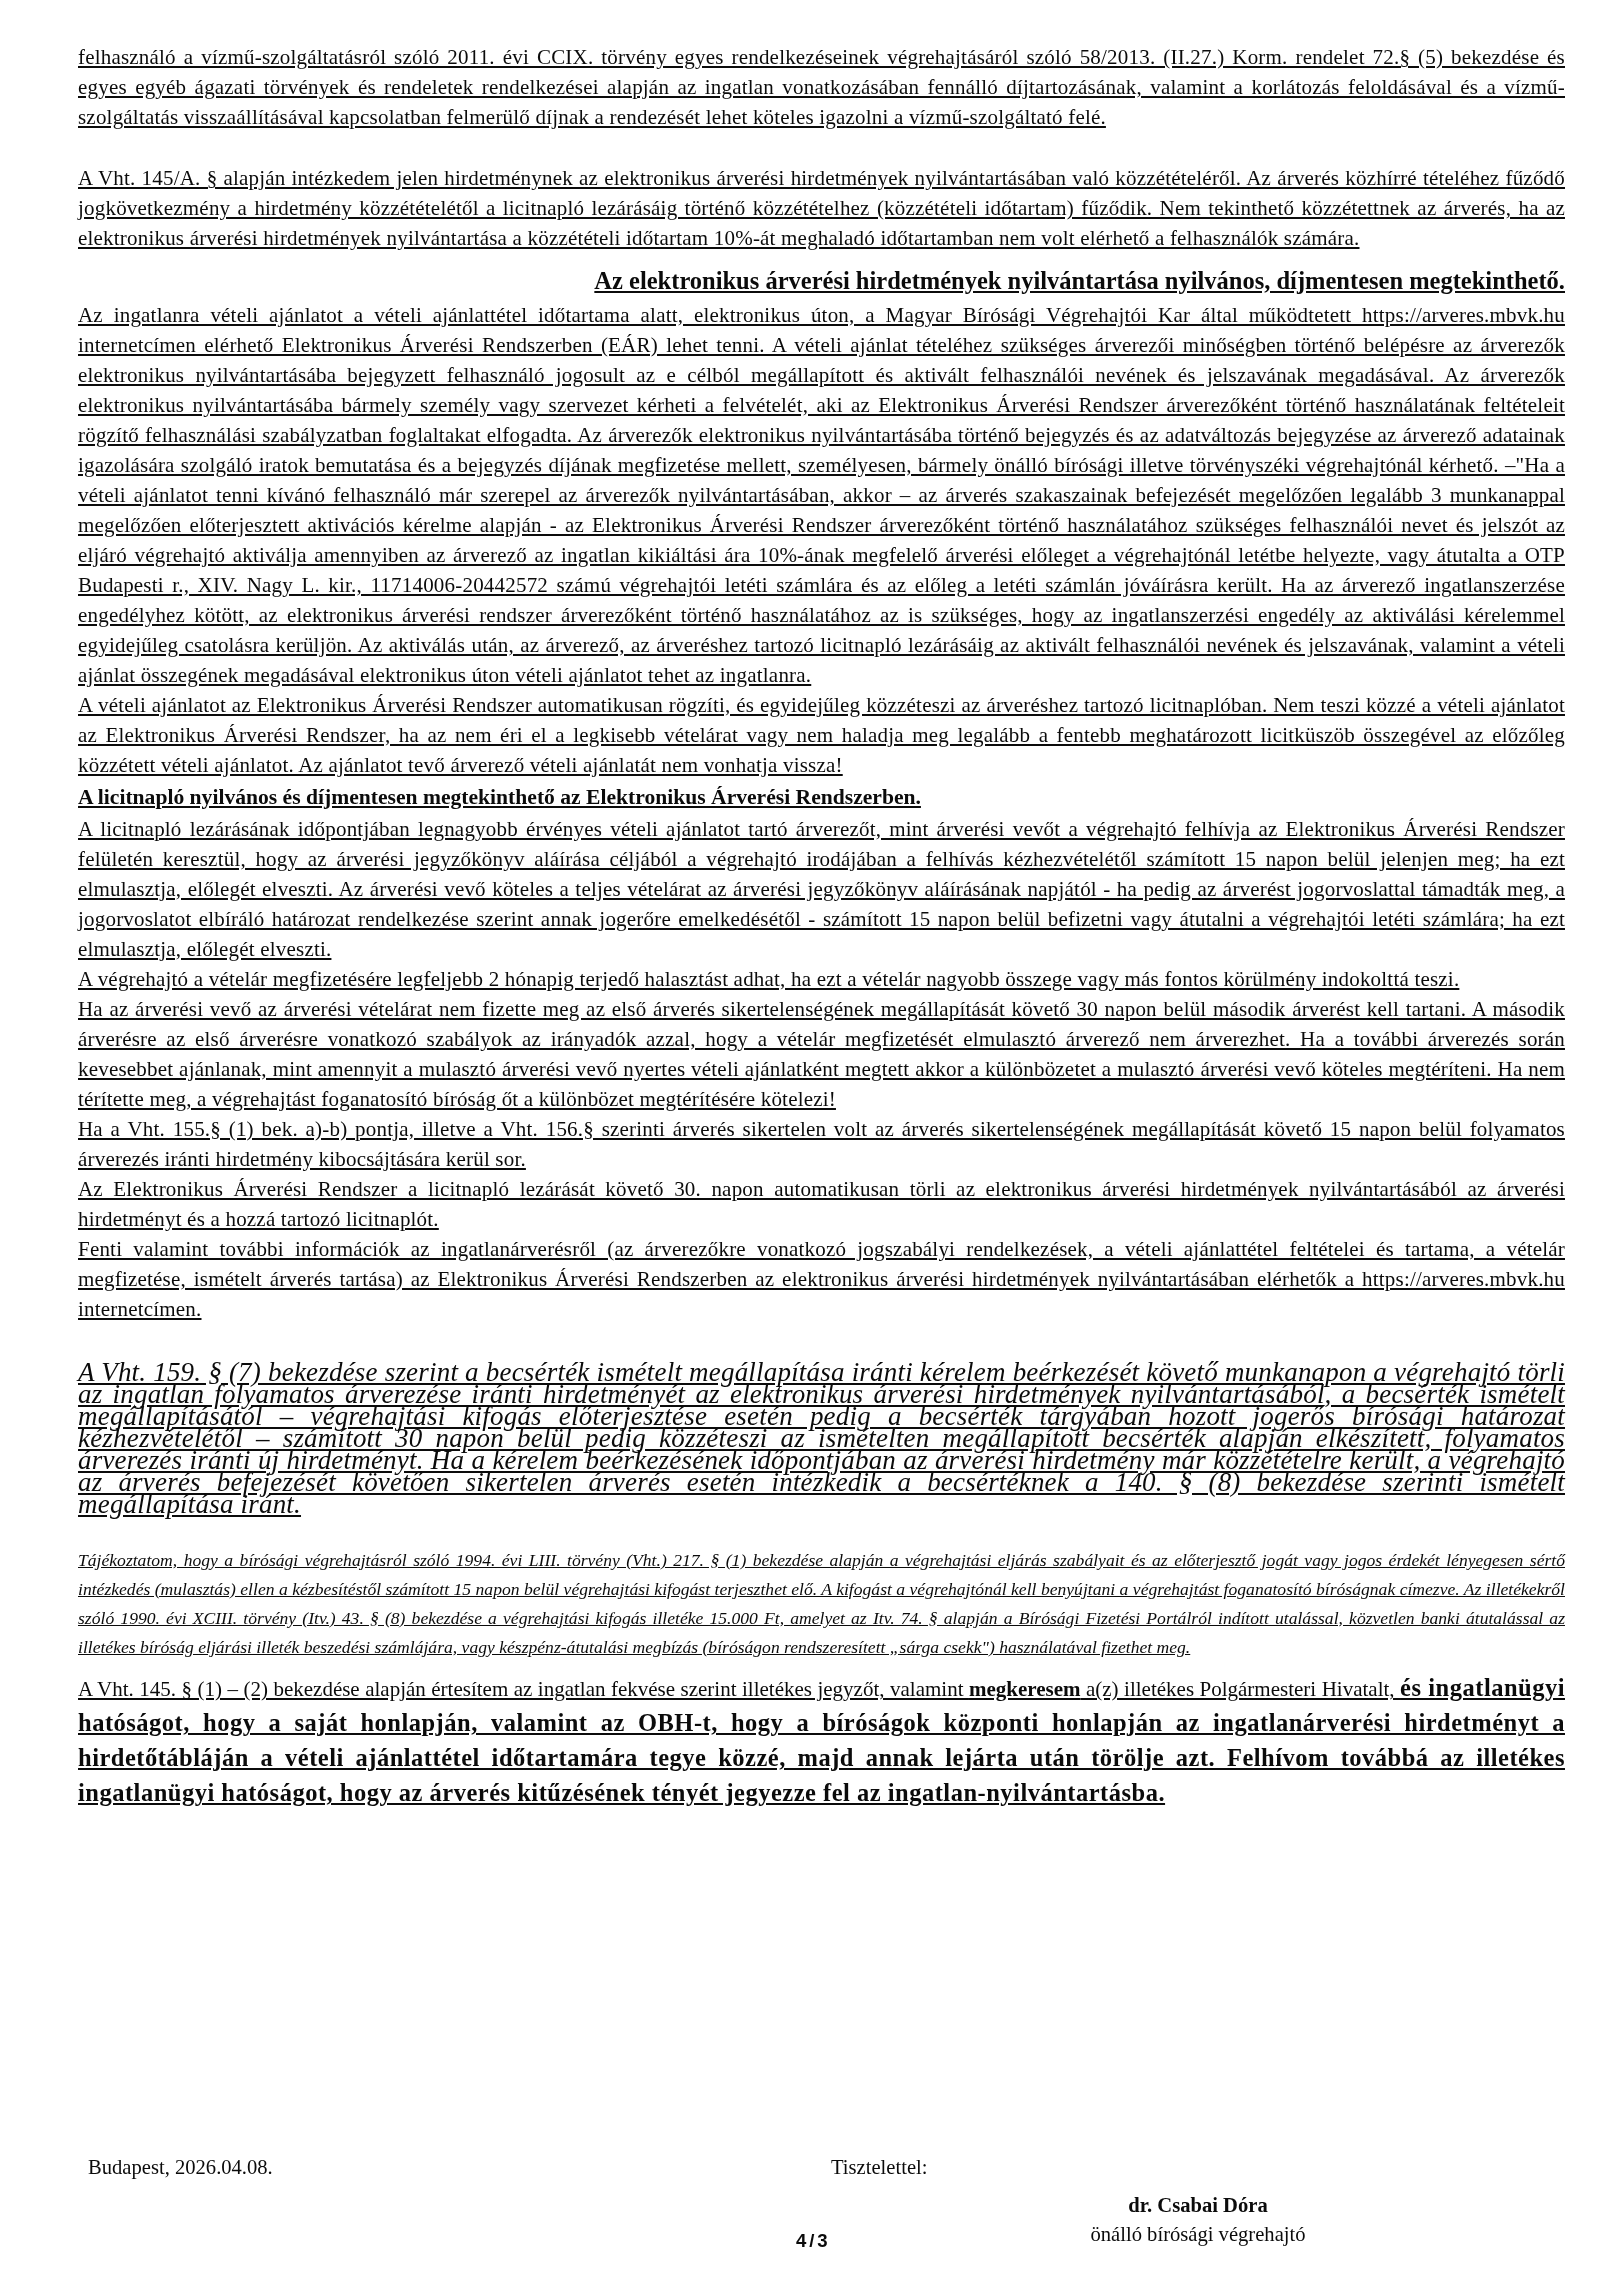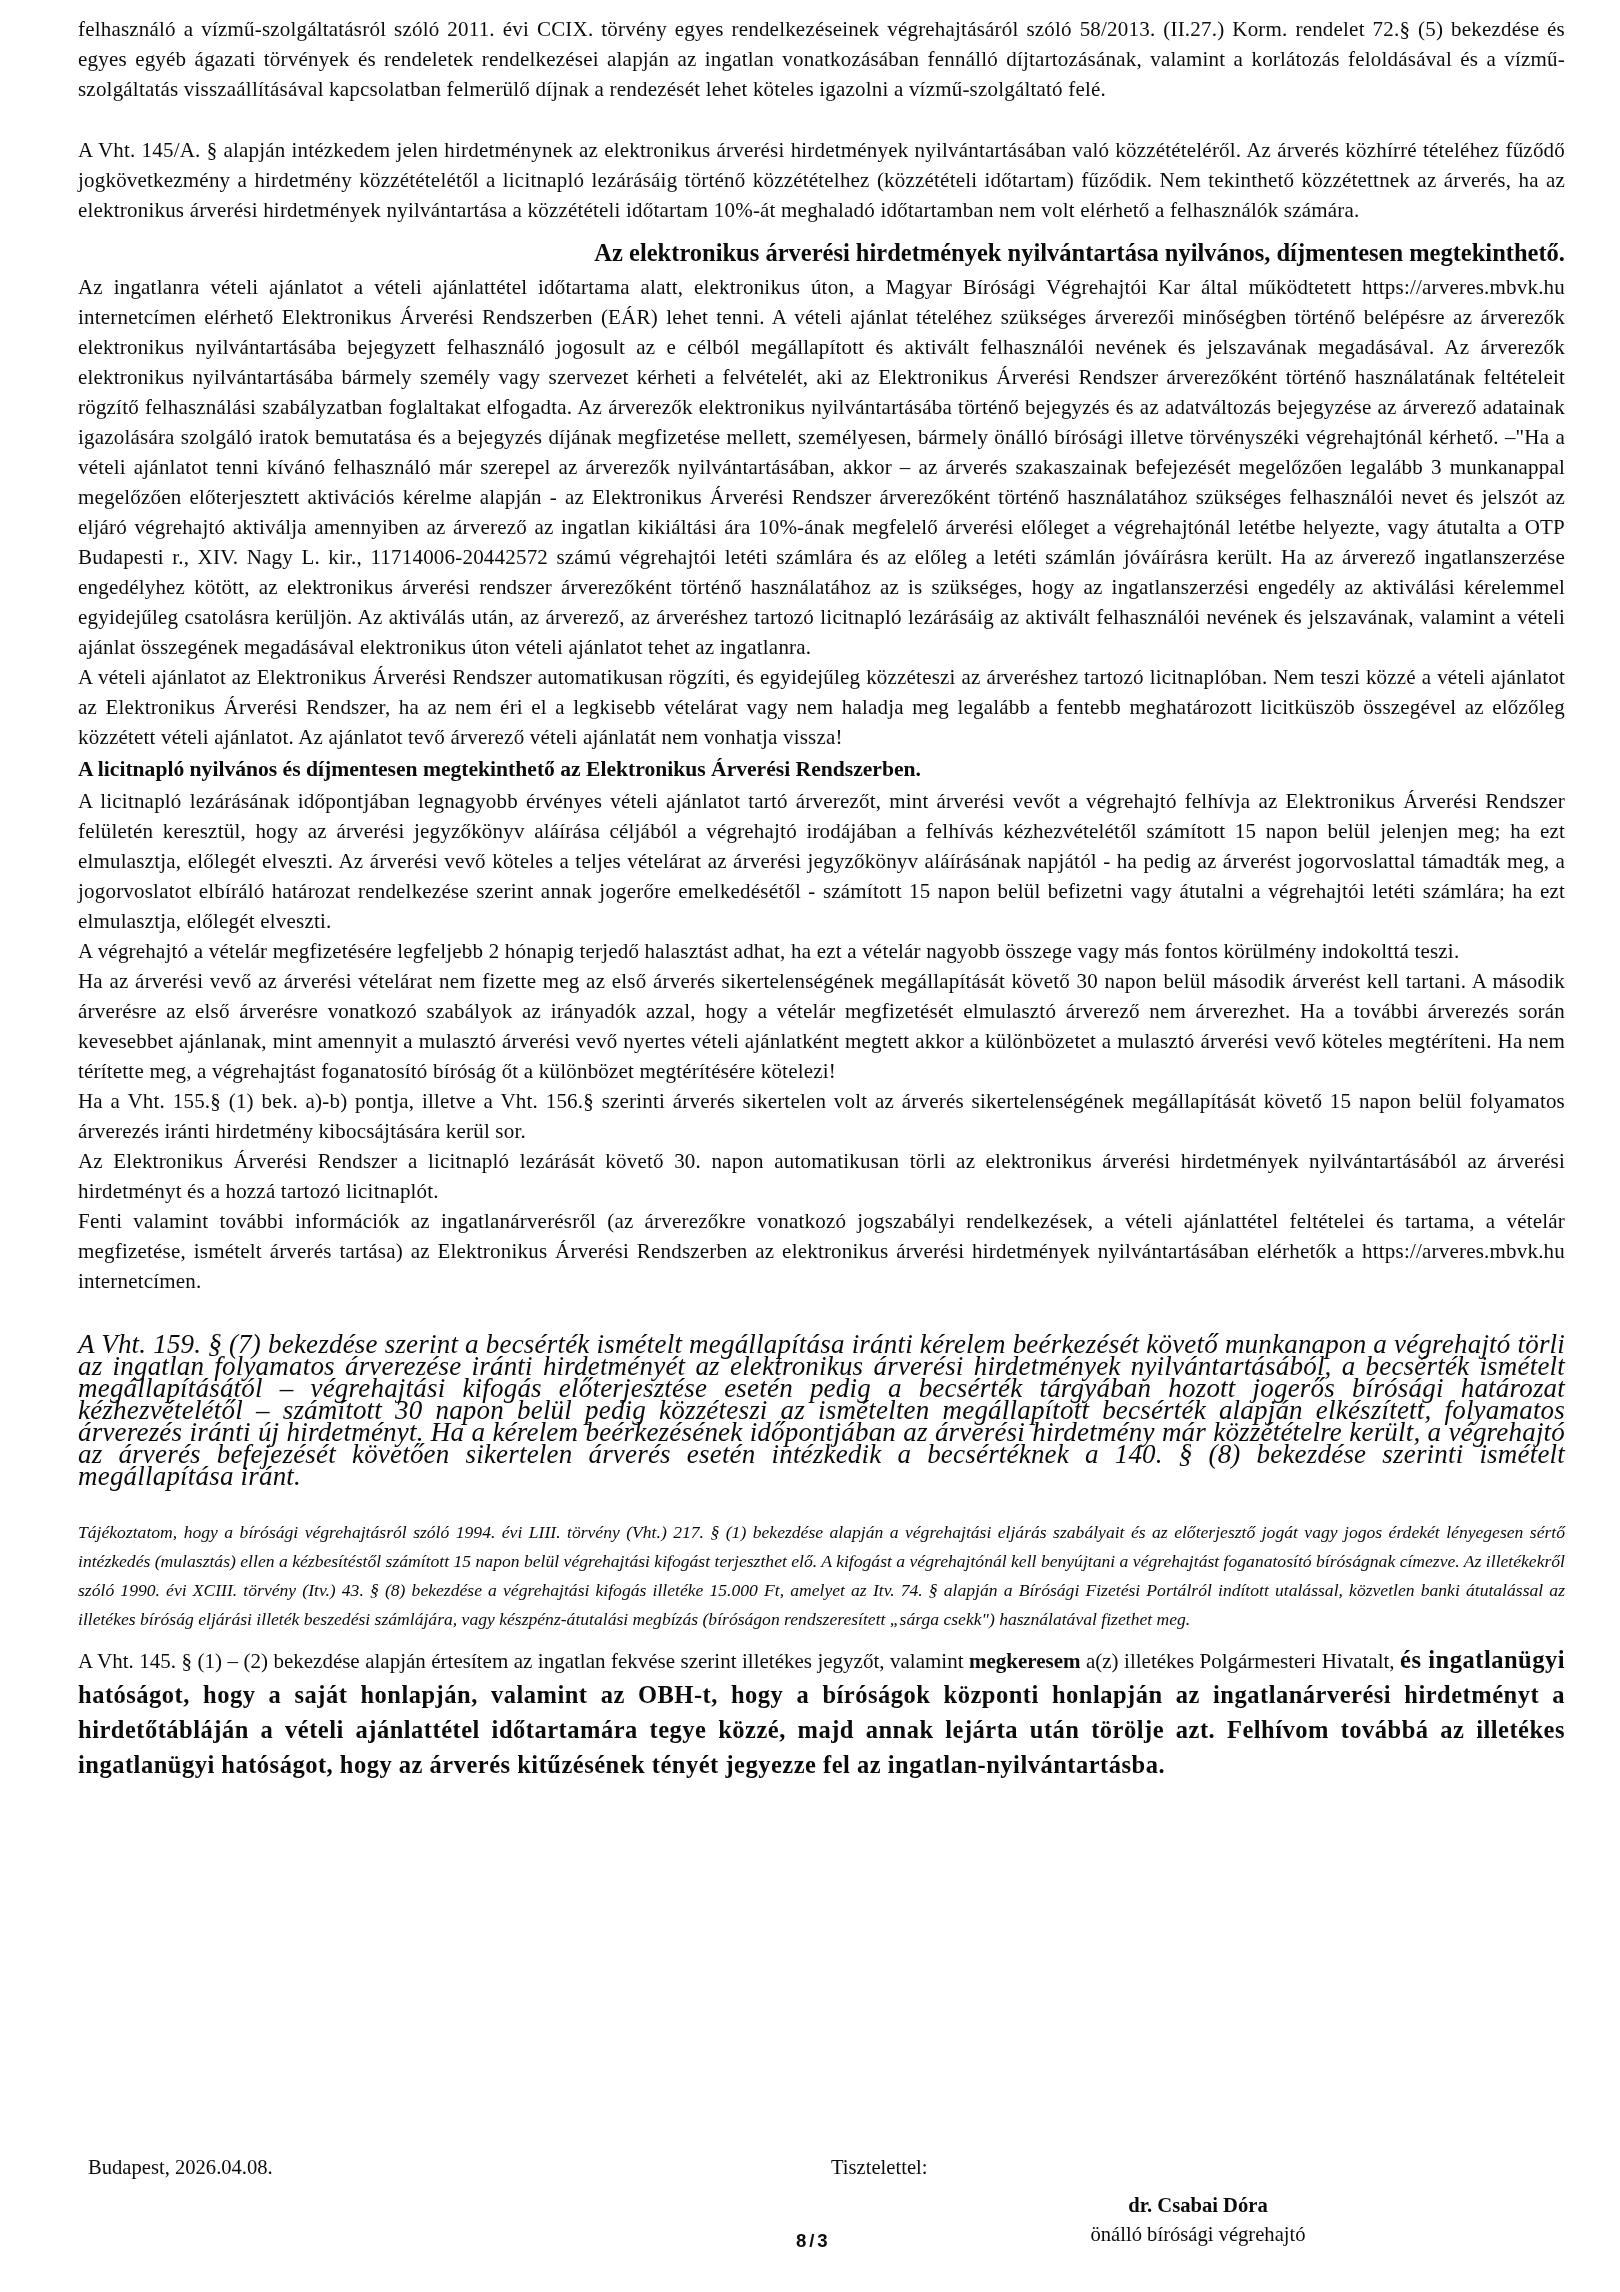--- a/index.html
+++ b/index.html
@@ -9,22 +9,23 @@
     width:1620px;
     height:2293px;
     background:#ffffff;
     color:#0b0b0b;
     font-family:"Liberation Serif", serif;
     overflow:hidden;
   }
   .content {
     position:absolute;
     left:78px;
-    top:14px;
+    top:42px;
     width:1487px;
+    text-decoration:underline;
   }
   p.body {
     font-size:21px;
     line-height:30px;
     letter-spacing:0.2px;
     text-align:justify;
   }
   .gap-top { margin-top:31px; }
   .h1 {
     margin-top:11.8px;
@@ -143,15 +144,15 @@
 
   <div class="footer-date">Budapest, 2026.04.08.</div>
 
   <div class="footer-salutation">Tisztelettel:</div>
 
   <div class="signature">
     <div class="signer-name">dr. Csabai Dóra</div>
     <div class="signer-title">önálló bírósági végrehajtó</div>
   </div>
 
-  <div class="page-number">8/3</div>
+  <div class="page-number">4/3</div>
 </div>
 
 
 </body></html>

